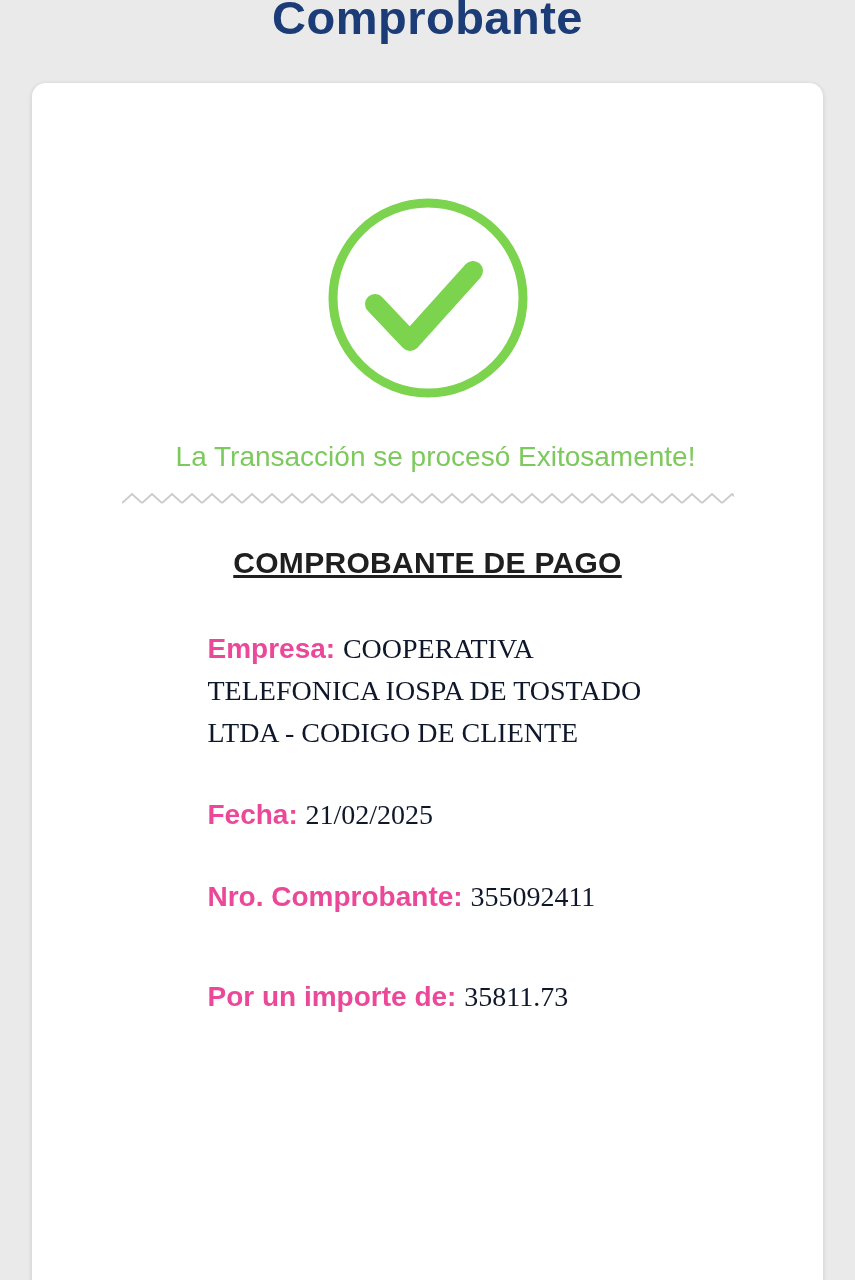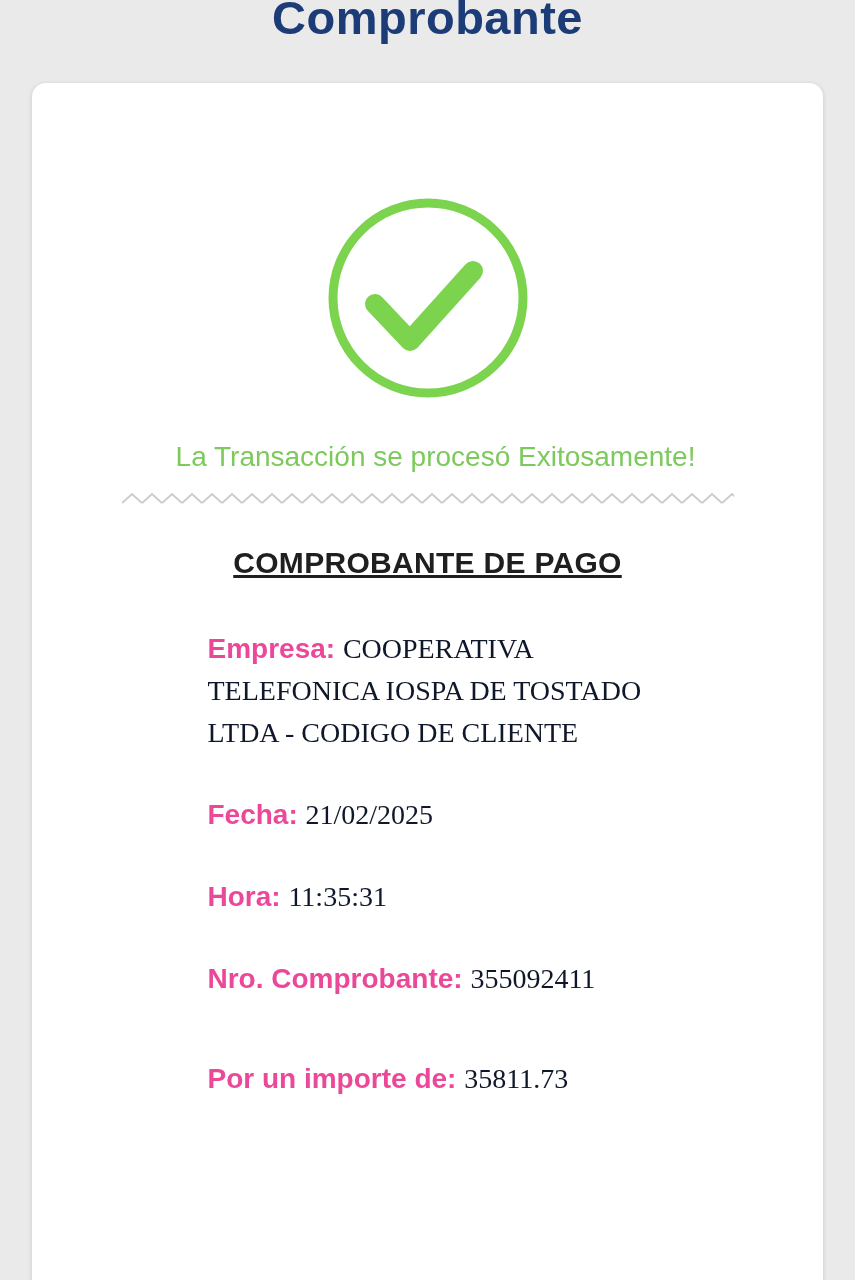--- a/index.html
+++ b/index.html
@@ -100,24 +100,20 @@
     <div class="field">
       <span class="lbl">Empresa:</span>
       <span class="val">COOPERATIVA TELEFONICA IOSPA DE TOSTADO LTDA - CODIGO DE CLIENTE</span>
     </div>
 
     <div class="field">
       <span class="lbl">Fecha:</span>
       <span class="val">21/02/2025</span>
     </div>
 
-    <div class="field">
-      <span class="lbl">Hora:</span>
-      <span class="val">11:35:31</span>
-    </div>
 
 
     <div class="field">
       <span class="lbl">Nro. Comprobante:</span>
       <span class="val">355092411</span>
     </div>
 
 
     <div class="field">
       <span class="lbl">Por un importe de:</span>

